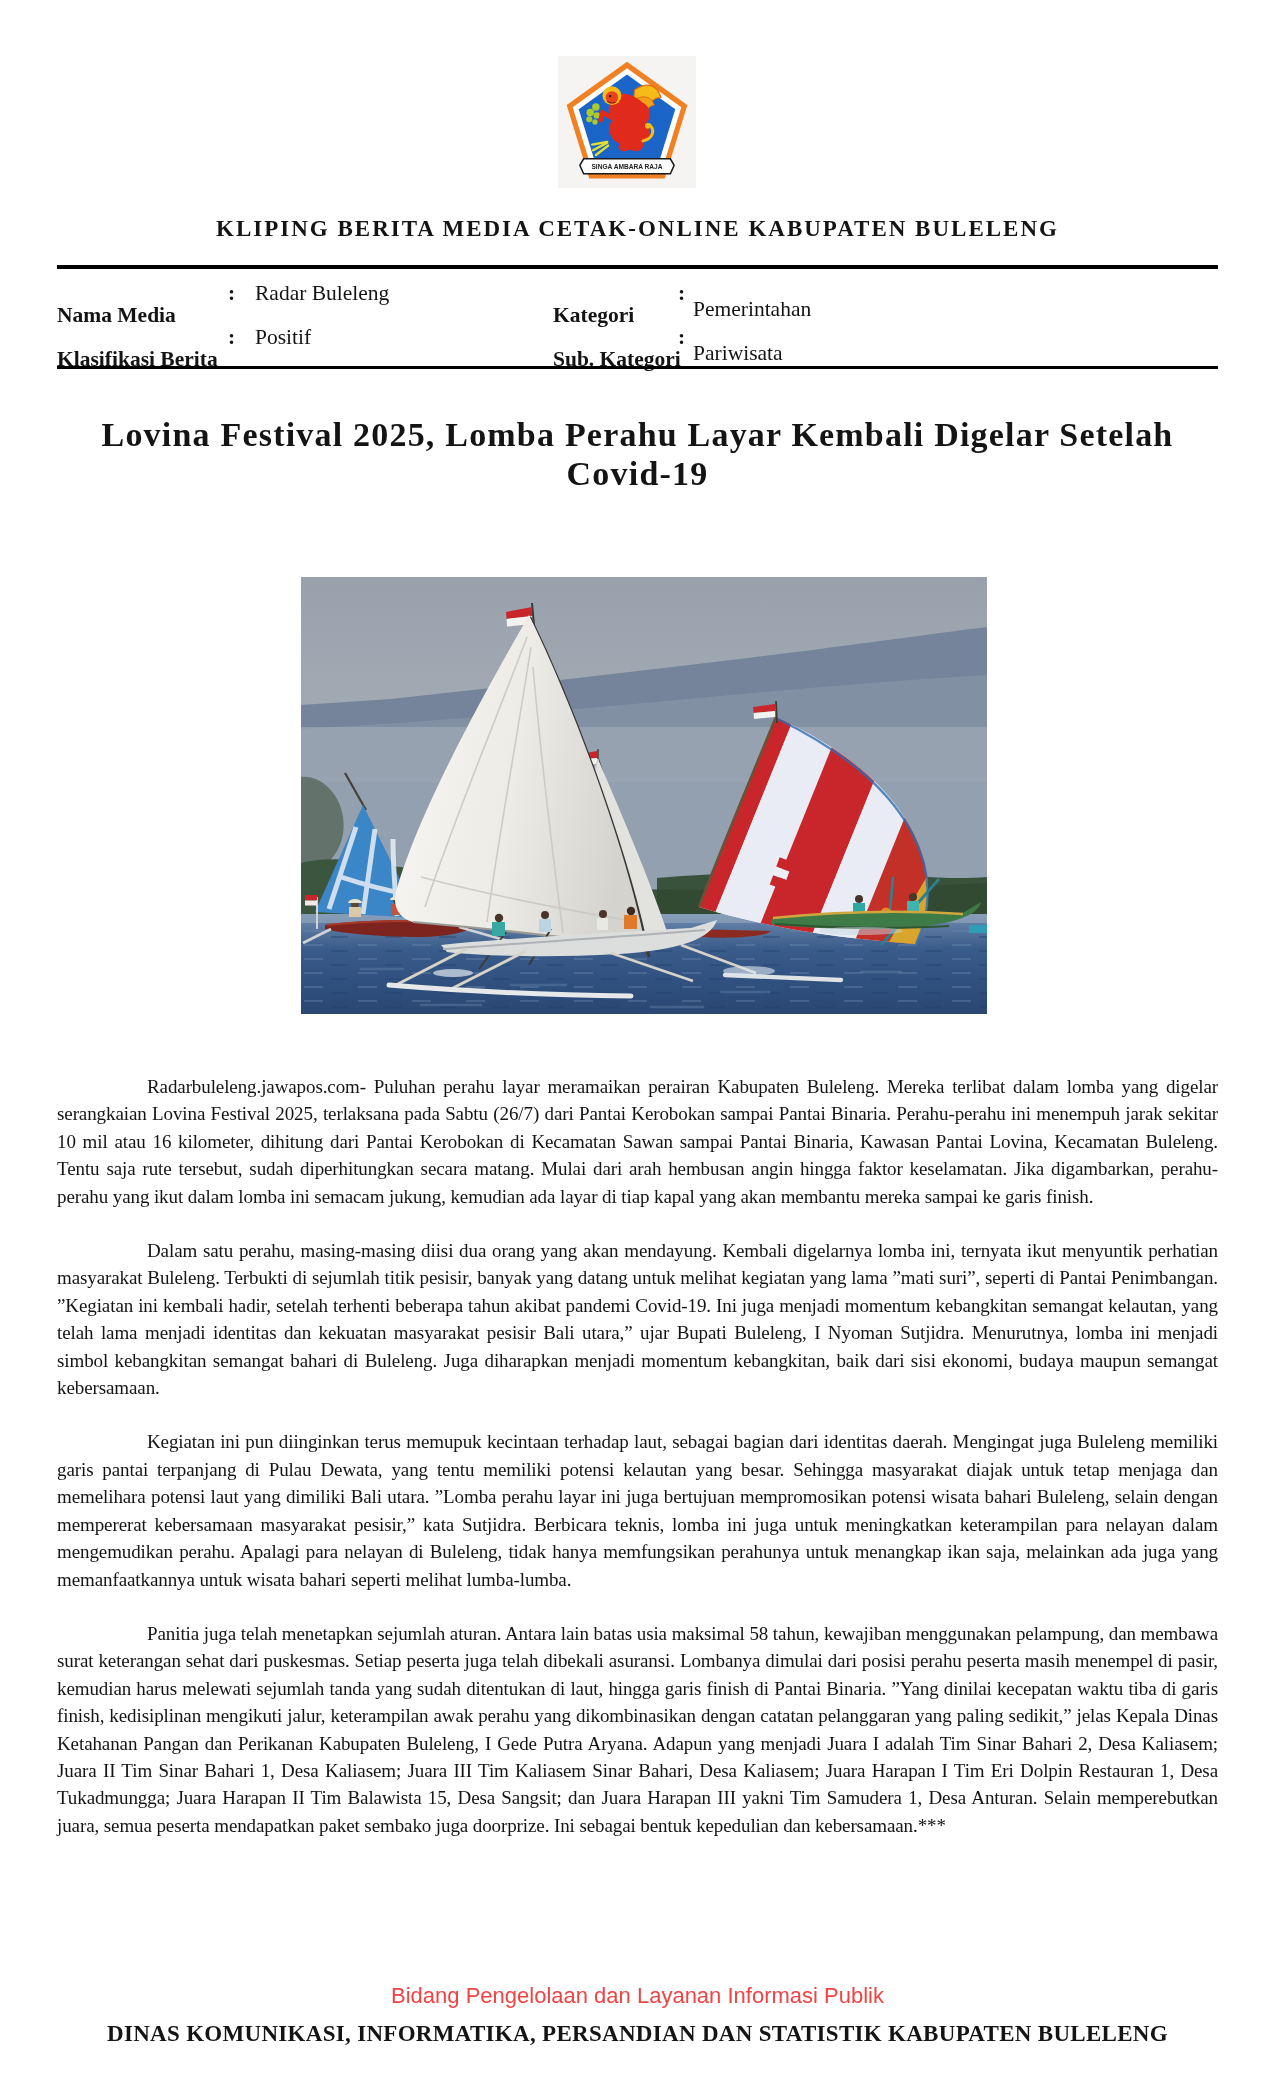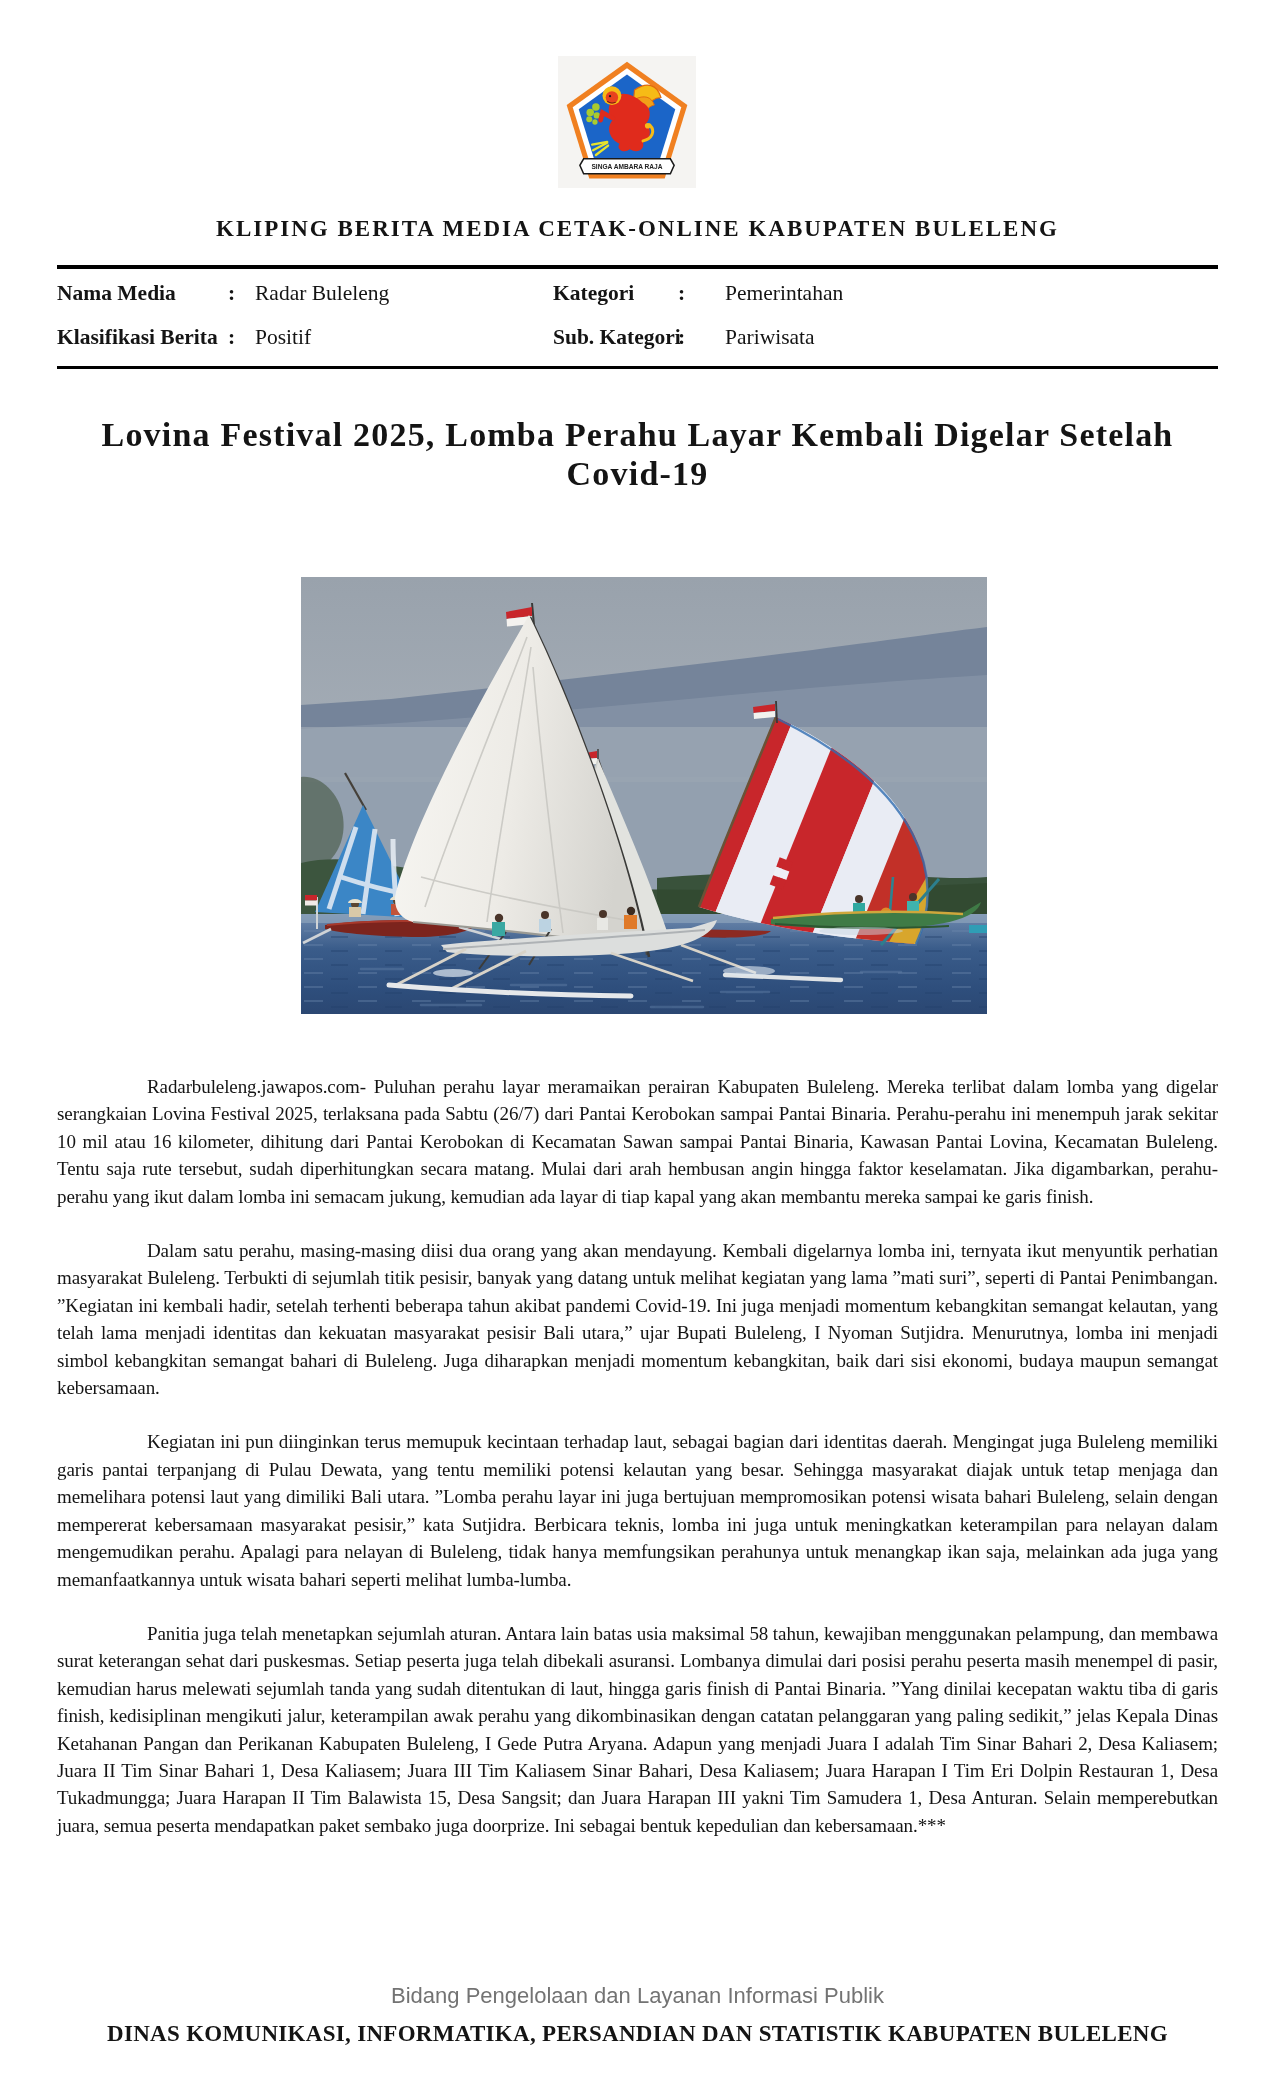--- a/index.html
+++ b/index.html
@@ -18,27 +18,27 @@
     text-align:center; font-size:23px; font-weight:bold; letter-spacing:2px;
     white-space:nowrap;
   }
   .rule { position:absolute; left:57px; width:1161px; background:#000; }
   .rule-top    { top:265px; height:4px; }
   .rule-bottom { top:366px; height:3px; }
   .meta-row { position:absolute; left:57px; width:1161px; height:40px; font-size:21.5px; }
   .meta-row-1 { top:281px; }
   .meta-row-2 { top:325px; }
   .meta-row span { position:absolute; top:0; white-space:nowrap; }
-  .m-label { font-weight:bold; }
+  .m-label { font-weight:bold;margin-top:22px; }
   .m-l-label { left:0; }
   .m-l-colon { left:171px; font-weight:bold; }
   .m-l-value { left:198px; }
   .m-r-label { left:496px; }
   .m-r-colon { left:621px; font-weight:bold; }
-  .m-r-value { left:668px; }
+  .m-r-value { left:636px;margin-top:16px; }
   
   .article-title {
     position:absolute; top:392px; left:50%; transform:translateX(-50%);
     width:1140px; text-align:center;
     font-size:34px; font-weight:bold; line-height:39px; letter-spacing:1.2px;
   }
   .byline {
     position:absolute; top:479px; left:0; width:100%; text-align:center;
     font-size:20px; font-weight:bold; white-space:pre-wrap;
   }
@@ -52,21 +52,21 @@
   }
   .body-text p { margin:0 0 27px 0; text-indent:90px; }
   .article-url {
     position:absolute; top:1896px; left:57px; width:1161px;
     font-size:20px; font-weight:bold; line-height:29px;
     overflow-wrap:break-word; word-break:break-word;
   }
   
   .footer { position:absolute; top:1983px; left:0; width:100%; text-align:center; }
   .footer-line1 {
-    font-family:"Liberation Sans", sans-serif; font-size:22px; color:#737373;
+    font-family:"Liberation Sans", sans-serif; font-size:22px; color:#ef4444;
     margin:0 0 3px 0;
   }
   .footer-line2 {
     font-family:"Liberation Serif", serif; font-size:23px; font-weight:bold;
     letter-spacing:0.3px; margin:12px;
   }
 </style>
 </head>
 <body>
 

